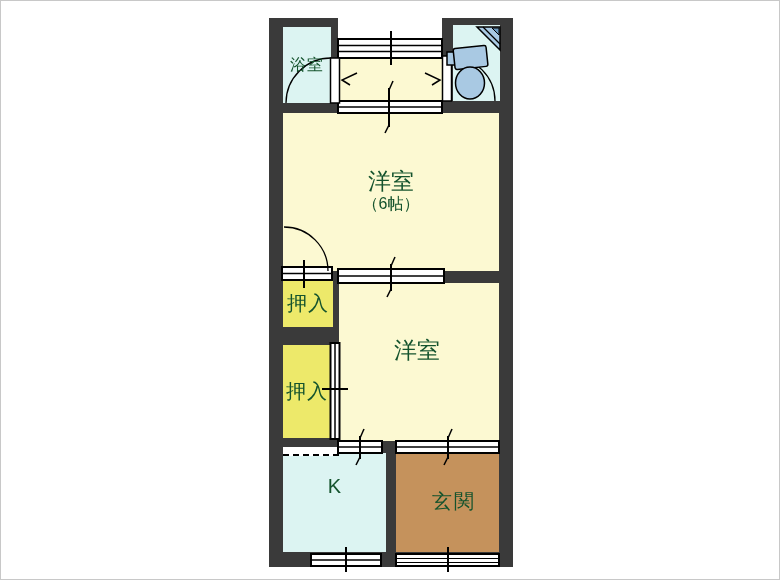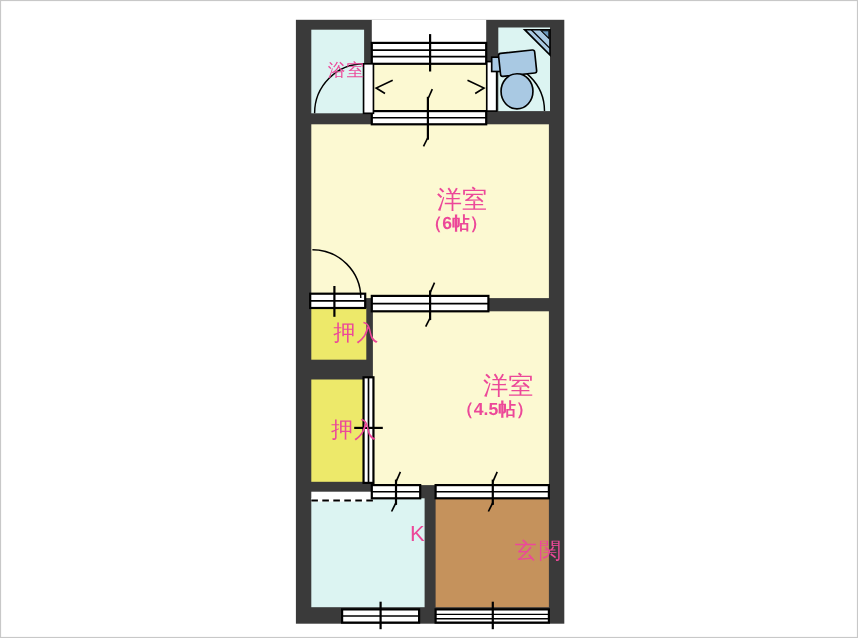--- a/index.html
+++ b/index.html
@@ -11,25 +11,25 @@
   .abs{position:absolute;}
   .plan-base{left:268px;top:17px;width:244px;height:549px;background:#3a3a3a;}
   .notch{left:337px;top:17px;width:104px;height:21px;background:#ffffff;}
   .room{position:absolute;}
   .room.wet{background:#dcf4f2;}
   .room.tatami{background:#fcf9d2;}
   .room.closet{background:#ede96a;}
   .room.entry{background:#c5925c;}
   .dash-strip{left:282px;top:446px;width:56px;height:7px;background:#fff;border-bottom:2px dashed #000;}
   svg.overlay{position:absolute;left:0;top:0;width:780px;height:580px;pointer-events:none;}
-  .label{position:absolute;color:#ec4899;text-align:right;line-height:1.18;white-space:nowrap;z-index:5;}
+  .label{position:absolute;color:#14532d;text-align:center;line-height:1.18;white-space:nowrap;z-index:5;}
   .lab-main{font-size:23px;}
-  .lab-sub{font-size:16px;font-weight:bold;}
+  .lab-sub{font-size:16px;}
   .lab-bath{font-size:16px;letter-spacing:1px;}
-  .lab-closet{font-size:20px;letter-spacing:1px;padding-left:12px;}
+  .lab-closet{font-size:20px;letter-spacing:1px;}
   .lab-k{font-size:20px;}
   .lab-genkan{font-size:20px;letter-spacing:2px;}
 </style>
 </head>
 <body>
 
 <div class="canvas">
 
   <div class="abs plan-base"></div>
   <div class="abs notch"></div>
@@ -143,21 +143,20 @@
   <div class="label" style="left:338px;top:167px;width:104px;">
     <div class="lab-main">洋室</div>
     <div class="lab-sub">（6帖）</div>
   </div>
 
   <div class="label lab-closet" style="left:282px;top:291px;width:50px;">押入</div>
   <div class="label lab-closet" style="left:282px;top:379px;width:48px;">押入</div>
 
   <div class="label" style="left:348px;top:336px;width:136px;">
     <div class="lab-main">洋室</div>
-    <div class="lab-sub">（4.5帖）</div>
   </div>
 
   <div class="label" style="left:282px;top:474px;width:103px;">
     <div class="lab-k">K</div>
   </div>
 
   <div class="label lab-genkan" style="left:395px;top:489px;width:116px;">玄関</div>
 
 </div>
 

